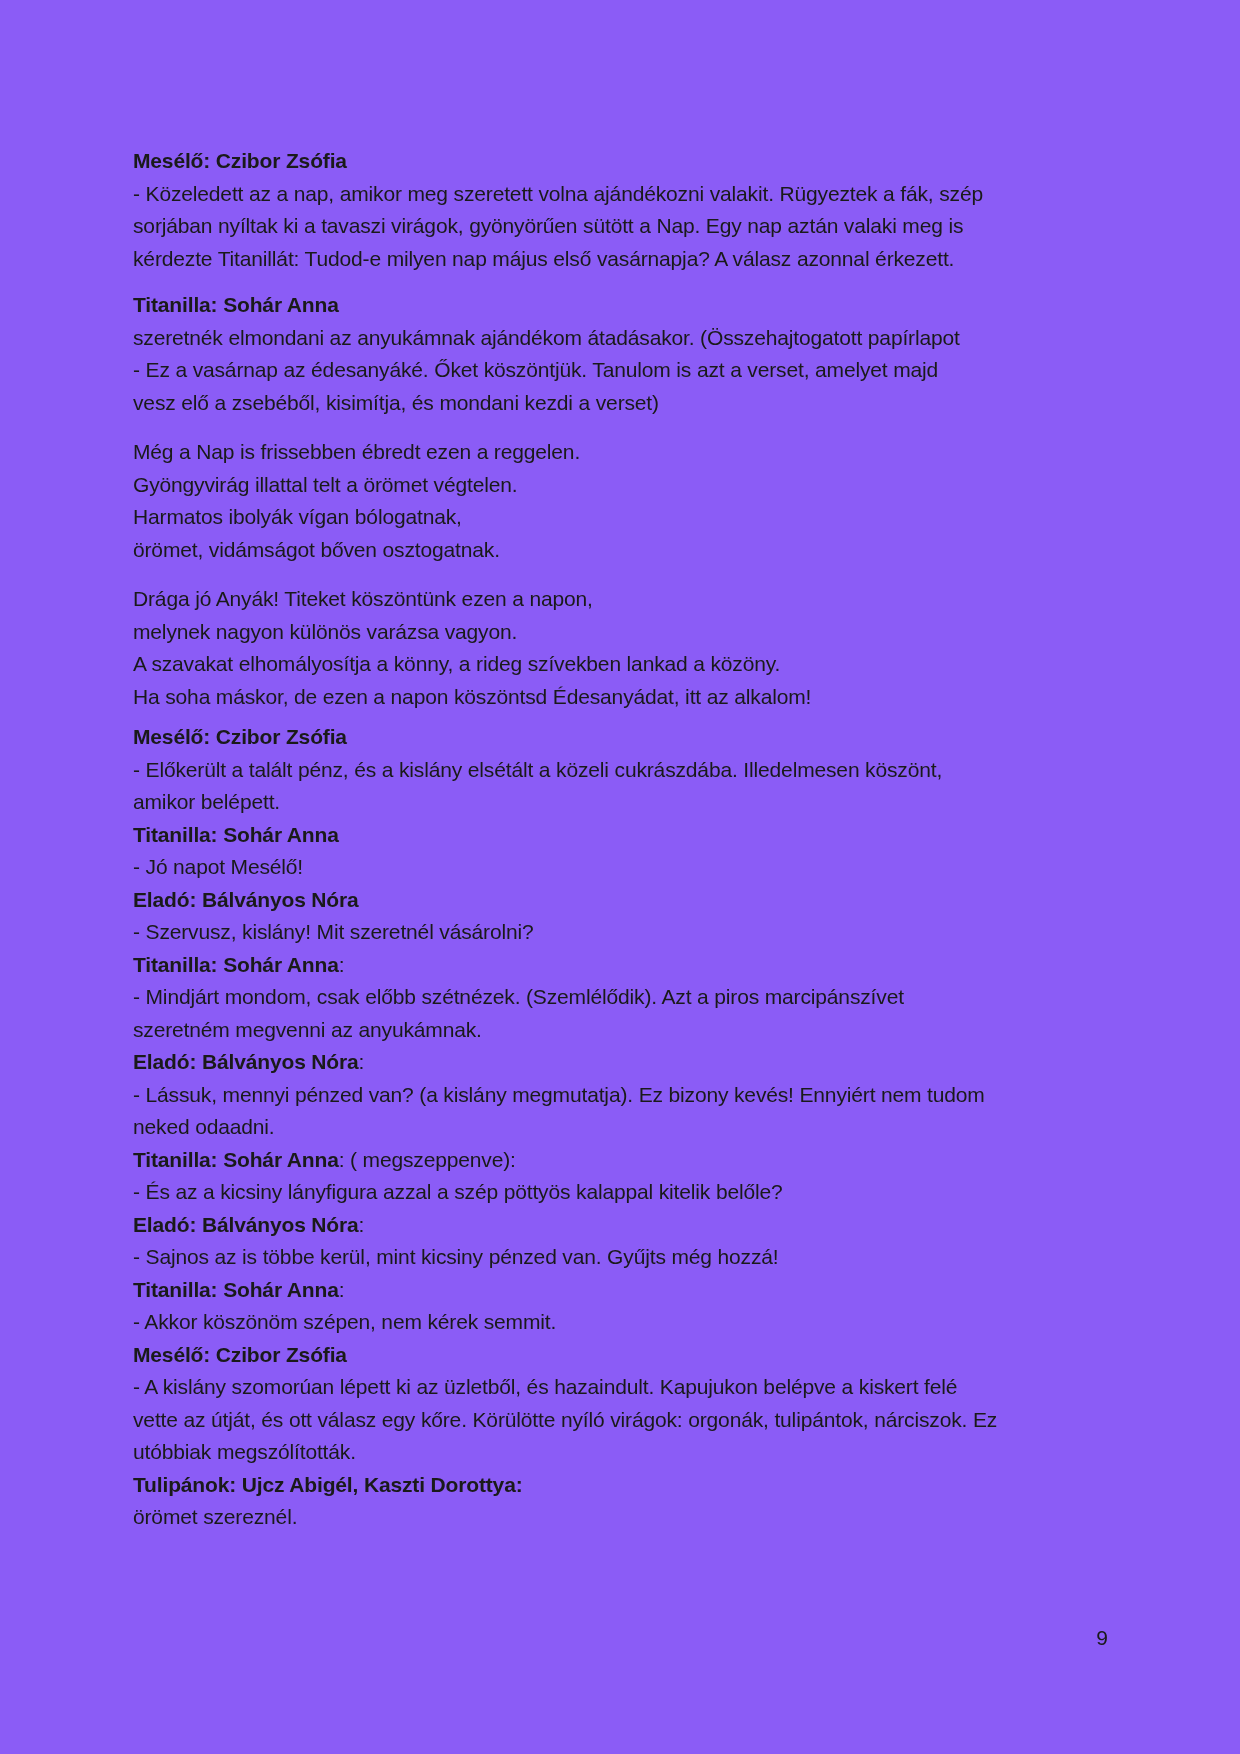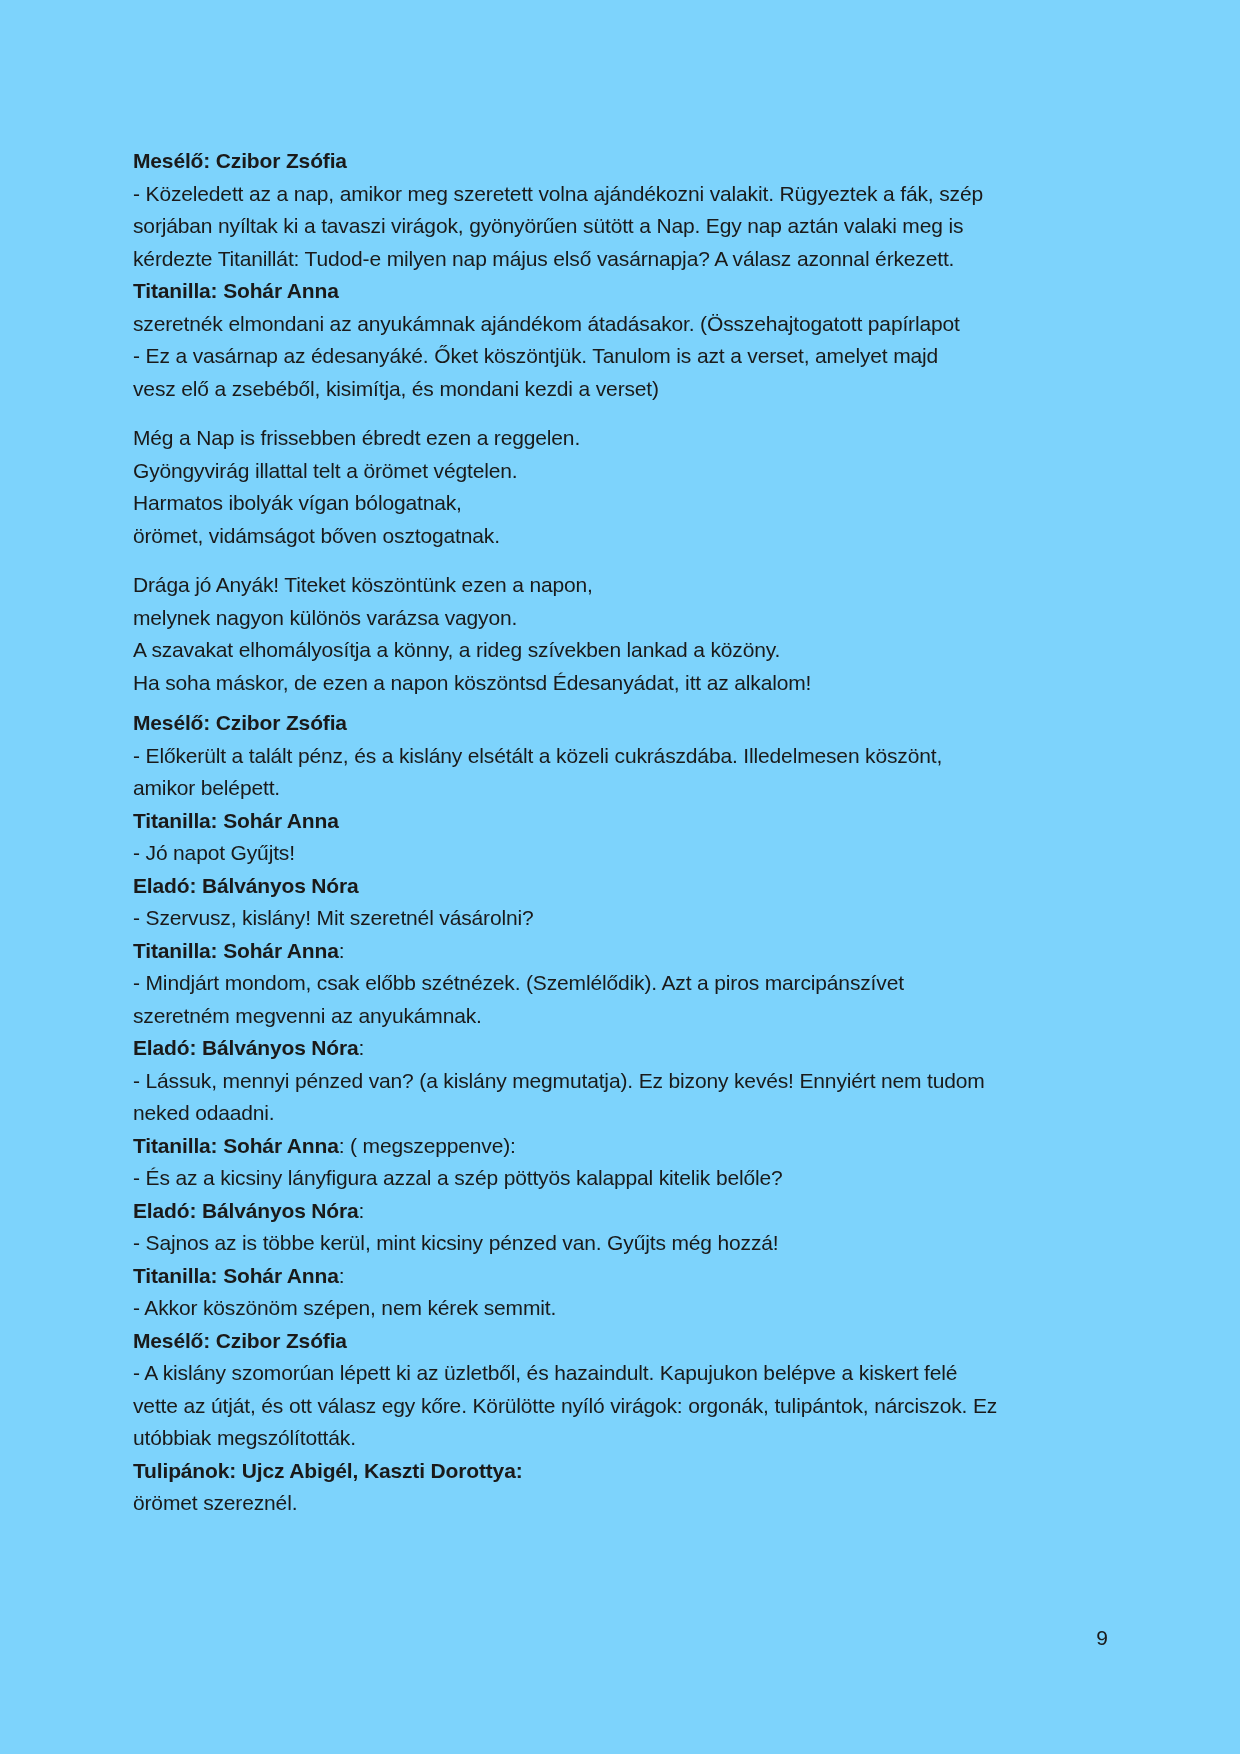--- a/index.html
+++ b/index.html
@@ -11,34 +11,34 @@
     width: 1240px;
     height: 1754px;
     position: relative;
     font-family: "Liberation Sans", "DejaVu Sans", sans-serif;
     color: #1a1a1a;
     overflow: hidden;
   }
   .doc-page {
     position: absolute;
     inset: 0;
-    background: #7dd3fc;
+    background: #8b5cf6;
   }
   .doc-content {
     position: absolute;
     left: 133px;
     top: 145px;
     width: 975px;
     font-size: 21px;
     line-height: 32.5px;
     letter-spacing: -0.15px;
   }
   .block { margin: 0; }
   .block.mb10 { margin-bottom: 8px; }
-  .block.mb14 { }
+  .block.mb14 { margin-bottom: 14px; }
   .block.mb17 { margin-bottom: 17px; }
   .heading-line { font-weight: bold; white-space: pre; }
   .heading-line .suffix { font-weight: normal; }
   .text-line { white-space: pre; }
   .page-number {
     position: absolute;
     top: 1622px;
     left: 133px;
     width: 975px;
     text-align: right;
@@ -83,21 +83,21 @@
         <div class="heading-line"><span>Mesélő: Czibor Zsófia</span></div>
       </div>
       <div class="block">
         <div class="text-line">- Előkerült a talált pénz, és a kislány elsétált a közeli cukrászdába. Illedelmesen köszönt,</div>
         <div class="text-line">amikor belépett.</div>
       </div>
       <div class="block">
         <div class="heading-line"><span>Titanilla: Sohár Anna</span></div>
       </div>
       <div class="block">
-        <div class="text-line">- Jó napot Gyűjts!</div>
+        <div class="text-line">- Jó napot Mesélő!</div>
       </div>
       <div class="block">
         <div class="heading-line"><span>Eladó: Bálványos Nóra</span></div>
       </div>
       <div class="block">
         <div class="text-line">- Szervusz, kislány! Mit szeretnél vásárolni?</div>
       </div>
       <div class="block">
         <div class="heading-line"><span>Titanilla: Sohár Anna</span><span class="suffix">:</span></div>
       </div>

